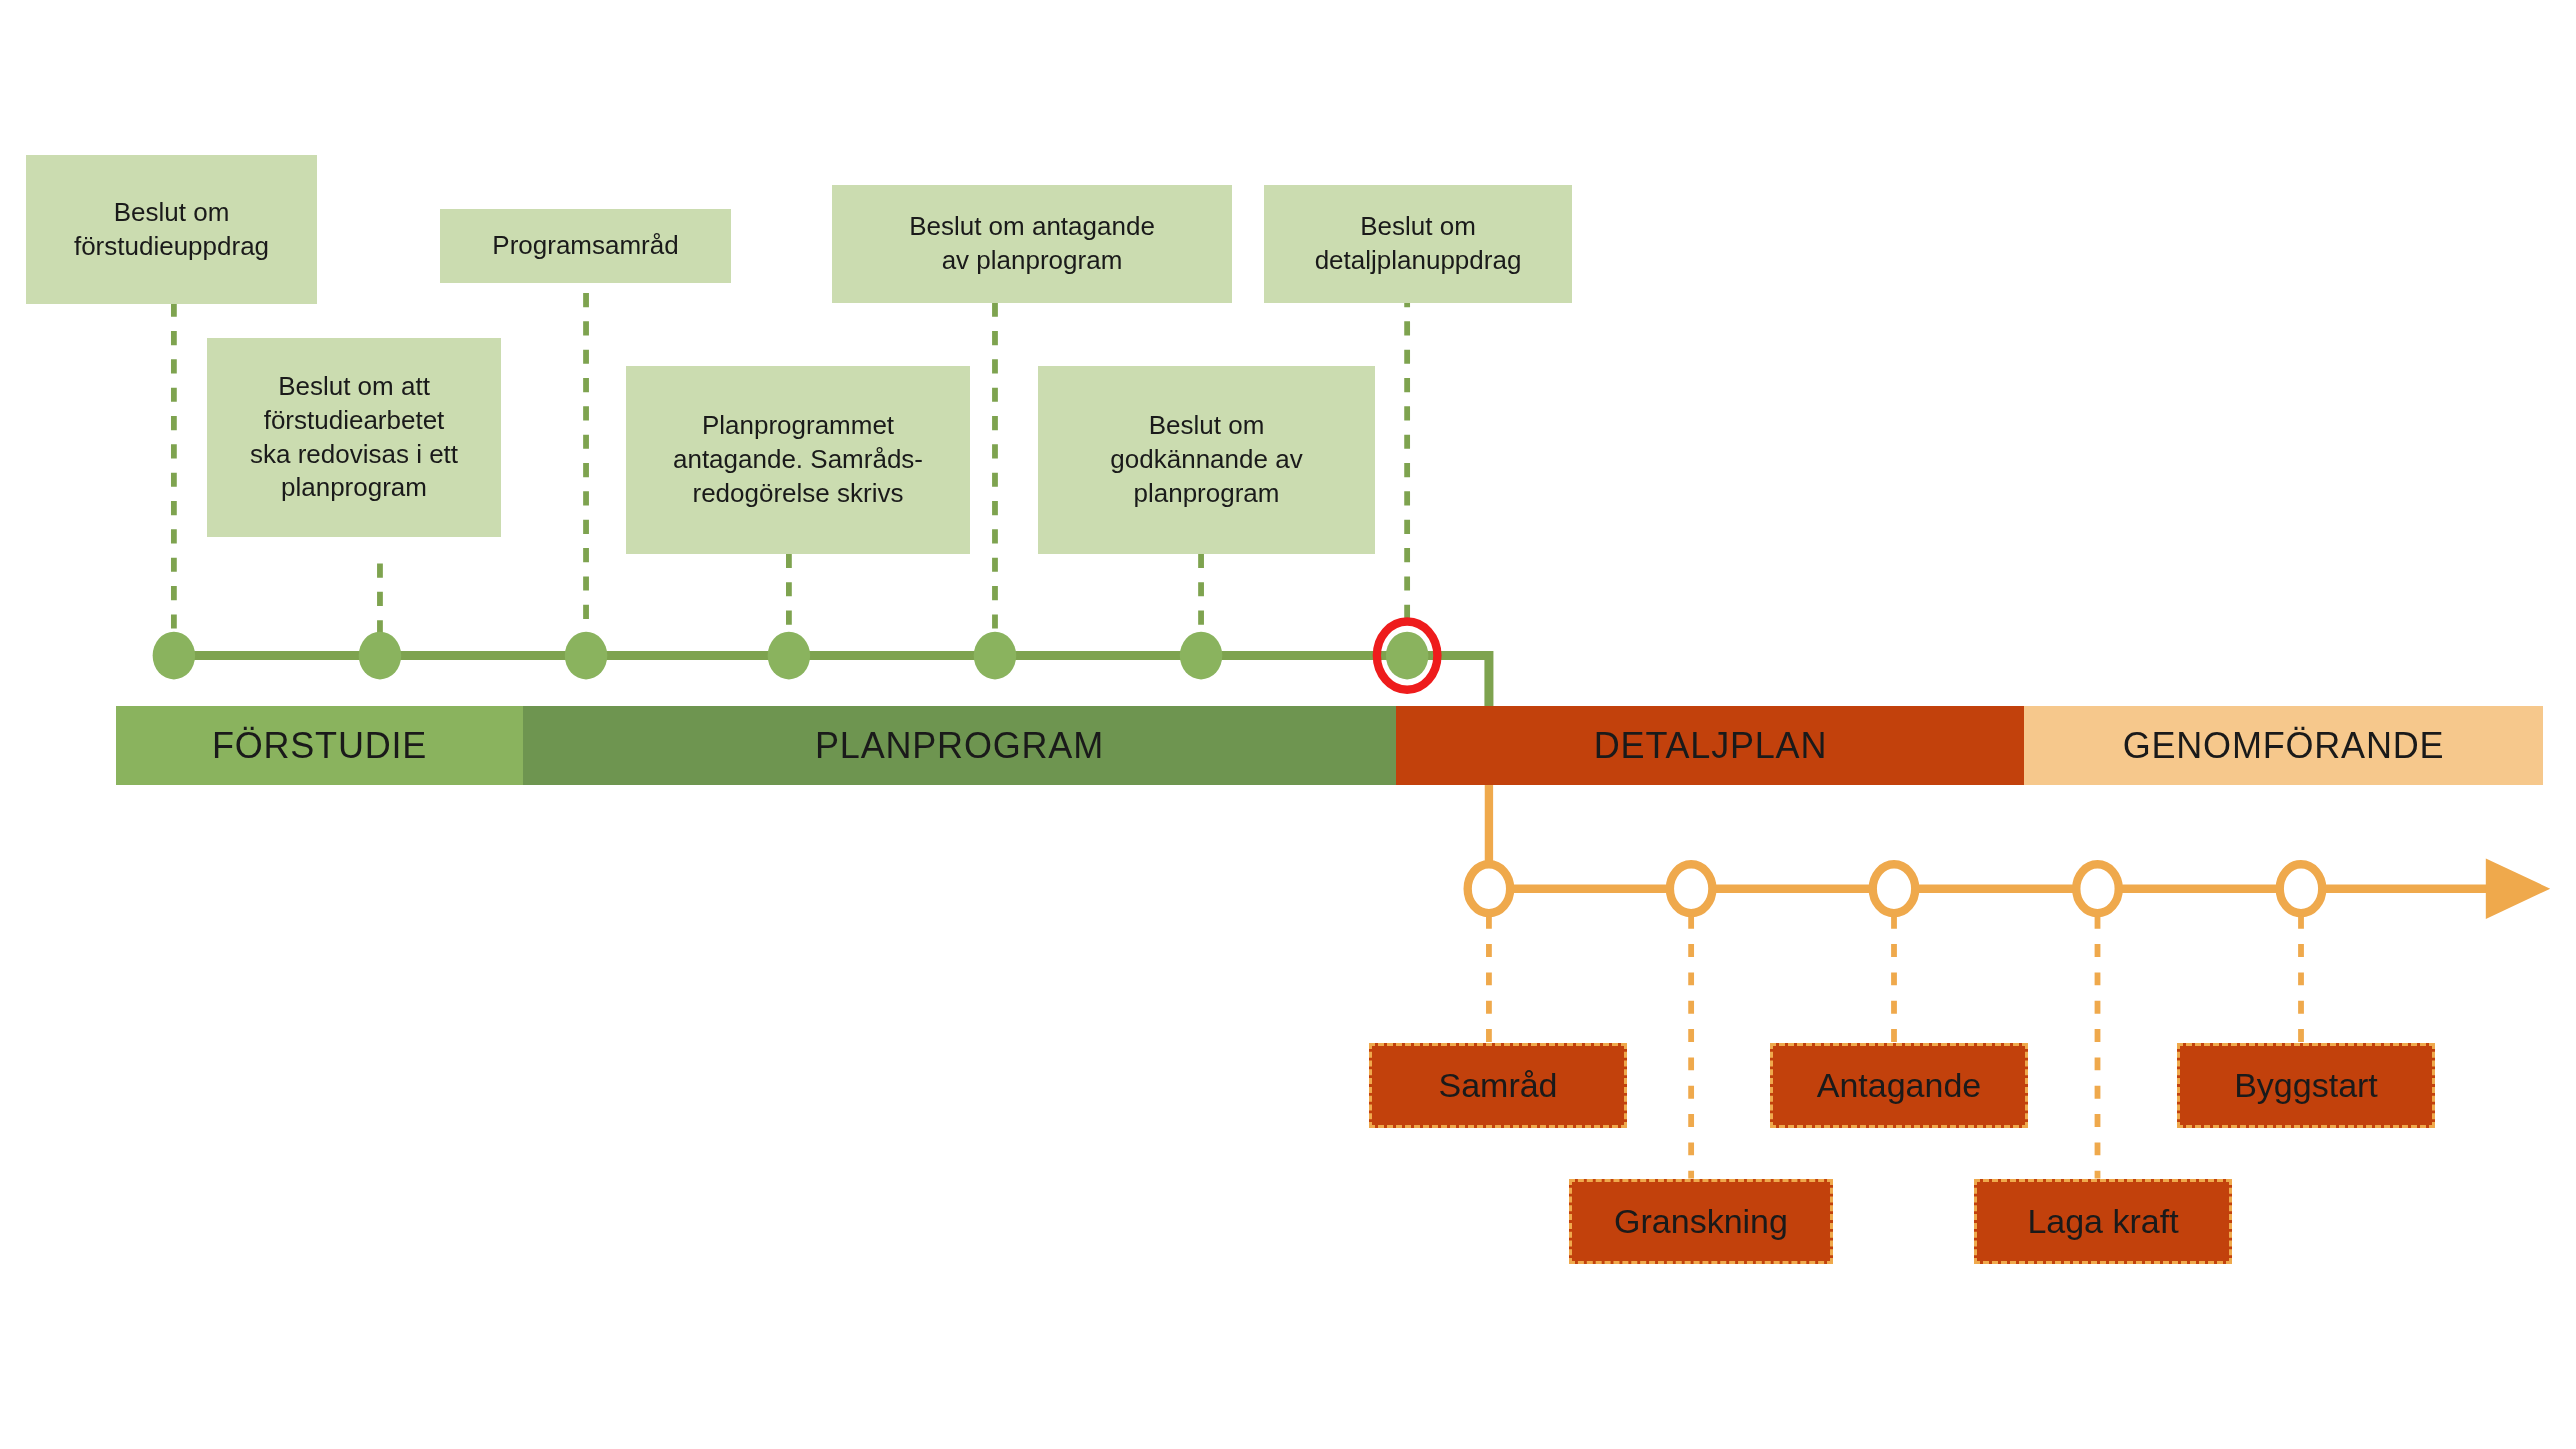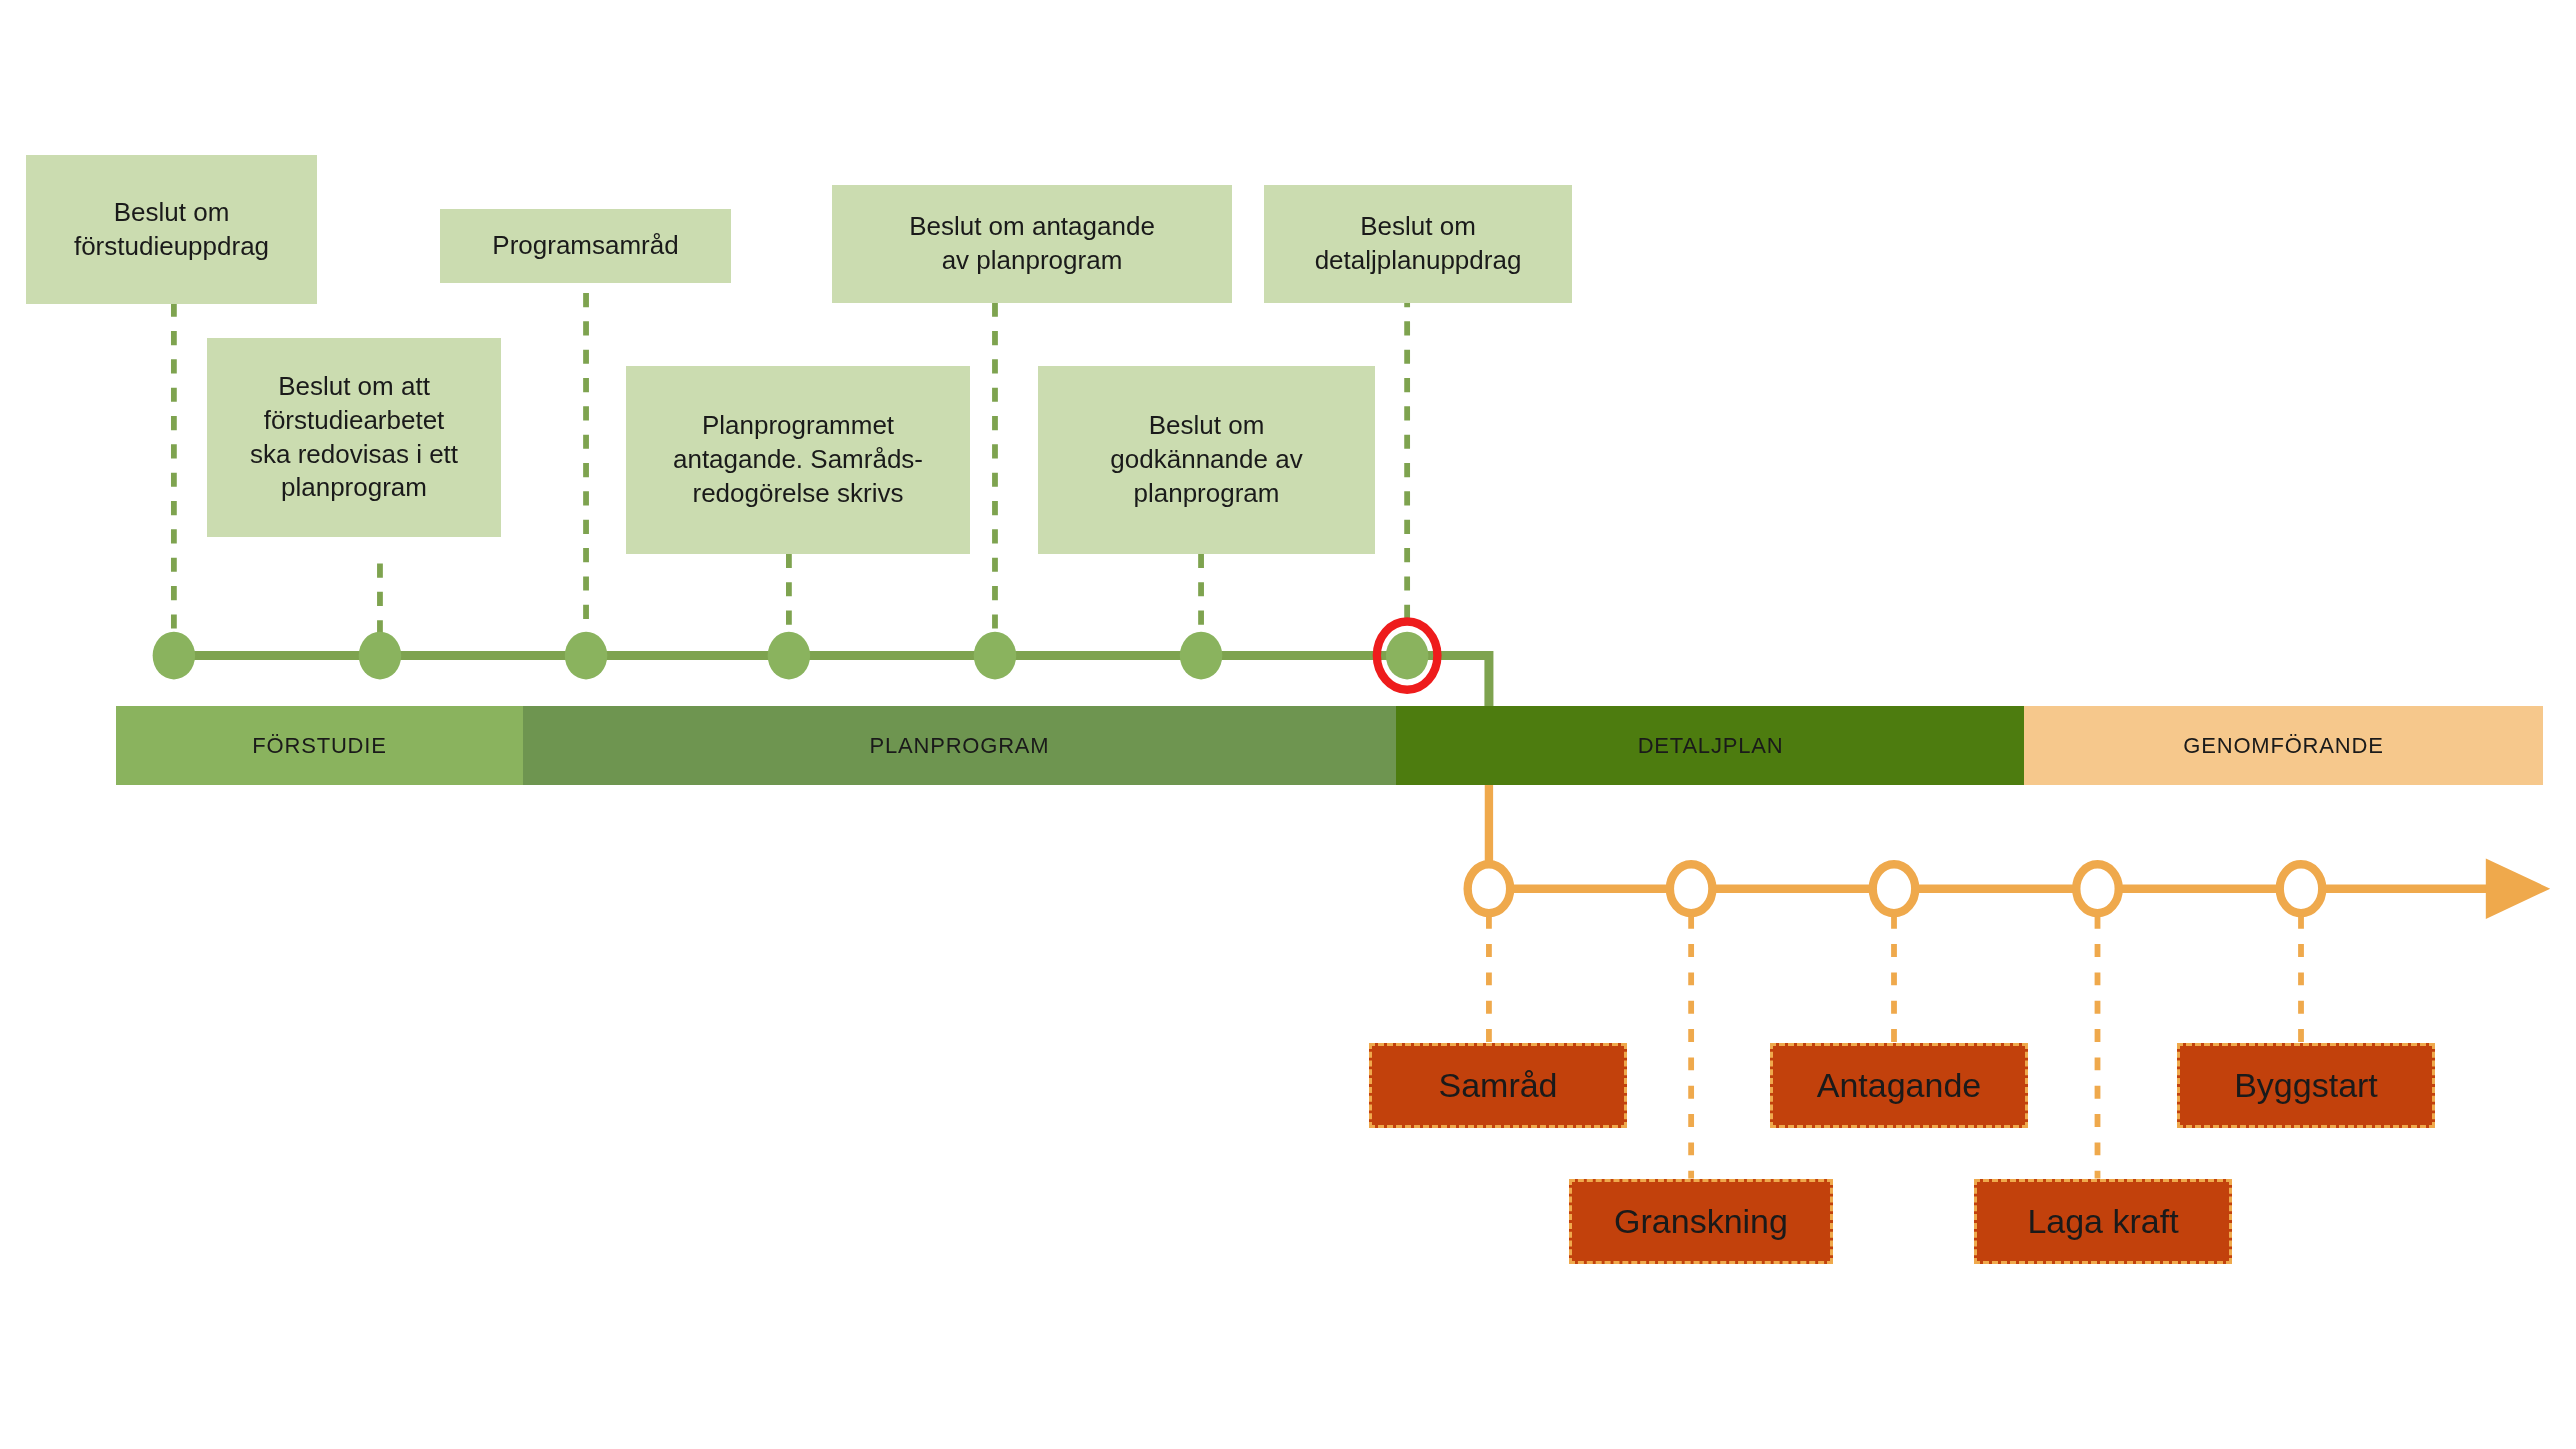--- a/index.html
+++ b/index.html
@@ -8,21 +8,21 @@
   #stage{position:absolute;left:0;top:0;width:2576px;height:1449px;}
   svg#canvas{position:absolute;left:0;top:0;width:2576px;height:1449px;}
 
   
   .gbox{position:absolute;background:#cbdcb0;display:flex;align-items:center;
         justify-content:center;text-align:center;color:#1a1a1a;
         font-size:26px;line-height:1.30;padding:3.9px 9px;box-sizing:border-box;}
 
   
   .phase{position:absolute;top:706px;height:79px;display:flex;align-items:center;
-         justify-content:center;color:#1a1a1a;font-size:22px;letter-spacing:0.8px;}
+         justify-content:center;color:#1a1a1a;font-size:36px;letter-spacing:0.8px;}
 
   
   .dbox{position:absolute;border:3.9px dashed #efa94c;background:#c2410c;
         display:flex;align-items:center;justify-content:center;text-align:right;
         color:#1a1a1a;font-size:34px;box-sizing:border-box;}
 </style>
 </head>
 <body>
 
 <div id="stage">
@@ -129,21 +129,21 @@
       <div>planprogram</div>
     </div>
   </div>
 
   <div class="phase" style="left:116px;width:407px;background:#8ab35e;">
     <span>FÖRSTUDIE</span>
   </div>
   <div class="phase" style="left:523px;width:873px;background:#6e9550;">
     <span>PLANPROGRAM</span>
   </div>
-  <div class="phase" style="left:1396px;width:629px;background:#4d7c0f;">
+  <div class="phase" style="left:1396px;width:629px;background:#c2410c;">
     <span>DETALJPLAN</span>
   </div>
   <div class="phase" style="left:2024px;width:519px;background:#f6c88c;">
     <span>GENOMFÖRANDE</span>
   </div>
 
   <div class="dbox" style="left:1369px;top:1043px;width:258px;height:85px;">
     <span>Samråd</span>
   </div>
 

